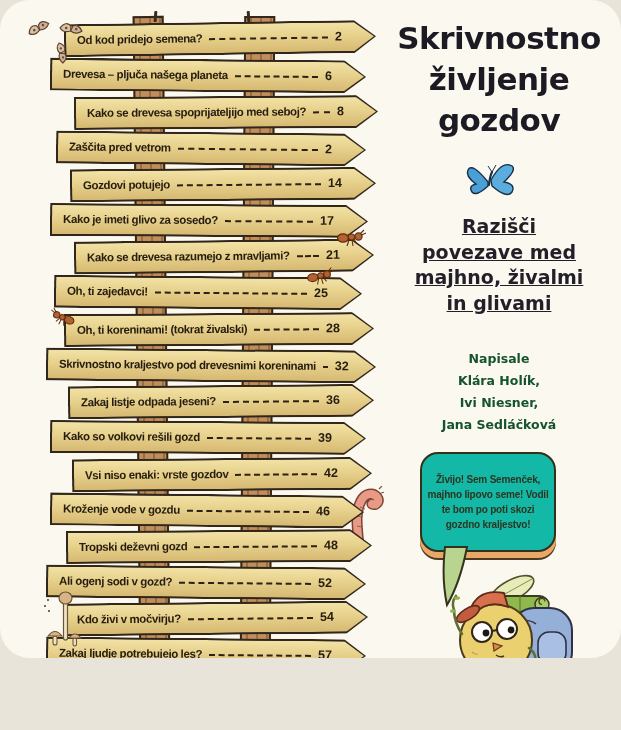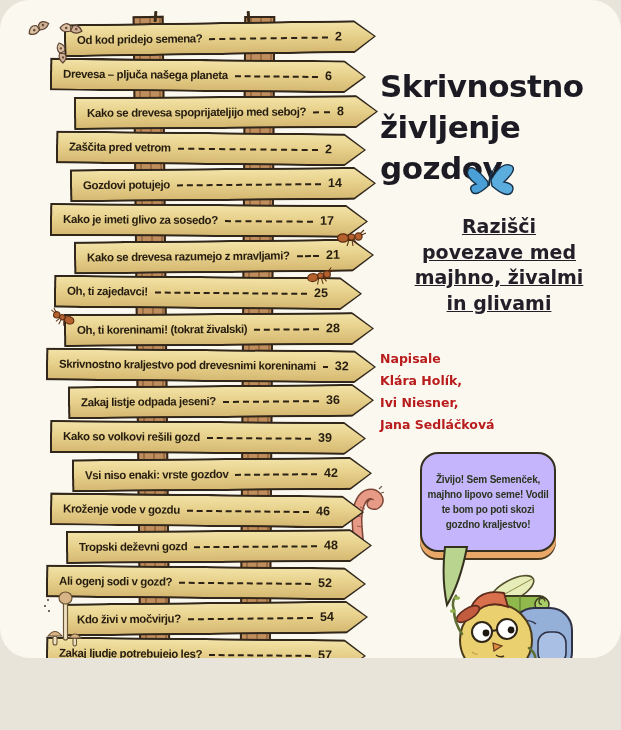--- a/index.html
+++ b/index.html
@@ -18,27 +18,27 @@
     clip-path:polygon(0 0,calc(100% - 22px) 0,100% 50%,calc(100% - 22px) 100%,0 100%);}
   .s-in{position:absolute;inset:2px;
     background:linear-gradient(180deg,#f2e2a6,#e7d18c 45%,#d6b972);
     clip-path:polygon(0 0,calc(100% - 20px) 0,100% 50%,calc(100% - 20px) 100%,0 100%);}
   .s-row{position:absolute;inset:0;display:flex;align-items:center;padding:0 34px 0 13px;}
   .lbl{font:700 11.5px/1 "Liberation Sans",sans-serif;letter-spacing:-.4px;color:#261d10;white-space:nowrap;}
   .leader{flex:1;min-width:5px;height:0;margin:1px 7px 0;border-top:2.4px dashed #2b2114;}
   .pg{font:700 12.5px/1 "Liberation Sans",sans-serif;color:#261d10;}
 
   
-  .title{position:absolute;left:380px;top:18px;width:238px;text-align:left;
-    font:700 31px/41px "DejaVu Sans",sans-serif;color:#1c1a22;letter-spacing:-.5px;margin-top:48px;}
+  .title{position:absolute;left:380px;top:18px;width:238px;text-align:center;
+    font:700 31px/41px "DejaVu Sans",sans-serif;color:#1c1a22;letter-spacing:-.5px;}
   .subtitle{position:absolute;left:380px;top:214px;width:238px;text-align:center;
     font:700 19px/25.5px "DejaVu Sans",sans-serif;color:#221f28;text-decoration:underline;}
-  .authors{position:absolute;left:380px;top:348px;width:238px;
-    font:700 12.5px/22px "DejaVu Sans",sans-serif;color:#b91c1c;}
-  .bubble{position:absolute;left:420px;top:452px;width:132px;height:96px;background:#c4b5fd;
+  .authors{position:absolute;left:380px;top:348px;width:238px;text-align:center;
+    font:700 12.5px/22px "DejaVu Sans",sans-serif;color:#14532d;}
+  .bubble{position:absolute;left:420px;top:452px;width:132px;height:96px;background:#14b8a6;
     border:2.5px solid #35301e;border-radius:18px;z-index:3;
     box-shadow:0 6px 0 0 #eaa868,0 8px 0 0 #4a3a22;
     display:flex;flex-direction:column;justify-content:center;text-align:center;}
   .bubble span{font:700 10px/15px "Liberation Sans",sans-serif;color:#2c3520;white-space:nowrap;letter-spacing:-.2px;}
 
   .deco{position:absolute;z-index:3;}
   .deco.behind{z-index:1;}
 </style>
 </head>
 <body>

